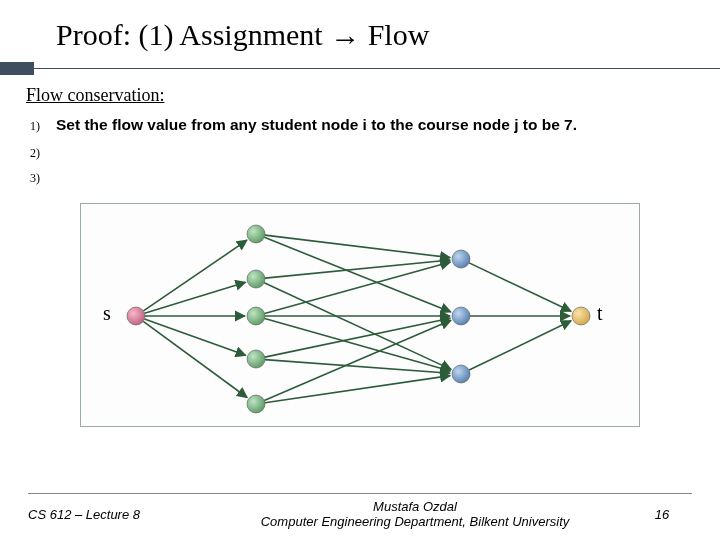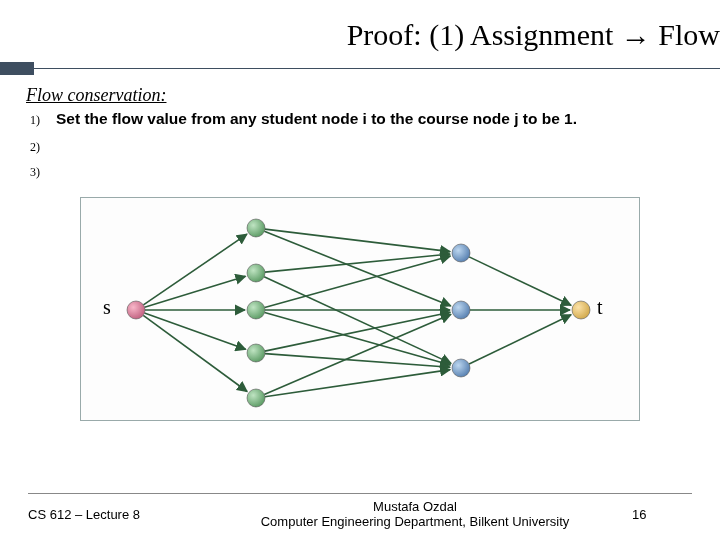--- a/index.html
+++ b/index.html
@@ -1,53 +1,53 @@
 <!DOCTYPE html>
 <html><head>
 <meta charset="utf-8">
 <style>
   * { box-sizing: border-box; margin: 0; padding: 0; }
   body { width: 720px; height: 540px; background: #fff; font-family: "Times New Roman", serif; color: #000; position: relative; overflow: hidden; }
-  .title-area { padding: 18px 0 0 56px; text-align: right; }
+  .title-area { padding: 18px 0 0 56px; }
   .title { font-size: 30px; font-weight: normal; }
   .accent-row { display: flex; align-items: center; margin-top: 10px; }
   .accent-block { width: 34px; height: 13px; background: #3e4e60; }
   .accent-line { flex: 1; height: 1px; background: #3e4e60; }
   .content { padding: 10px 26px 0 26px; }
-  .subhead { font-style: italic; text-decoration: underline; font-size: 18px; }
+  .subhead { text-decoration: underline; font-size: 18px; margin-bottom: 6px; }
   ol.steps { list-style: none; padding: 0; margin: 0; }
   ol.steps li { display: flex; font-size: 15.5px; padding: 3px 0 3px 4px; font-weight: bold; font-family: Arial, sans-serif; line-height: 1.35; }
   ol.steps li .num { font-family: "Times New Roman", serif; font-weight: normal; font-size: 12px; width: 26px; text-align: left; padding-top: 3px; }
   ol.steps li .txt { flex: 1; }
   .diagram-wrap { position: relative; margin: 14px auto 0 auto; width: 560px; height: 224px; border: 1px solid #9aa; background: #fdfdfd; }
   svg.diagram { position: absolute; top:0; left:0; }
   .label-s { position: absolute; font-size: 20px; font-family: "Times New Roman", serif; }
   .footer-line { position: absolute; left: 28px; right: 28px; bottom: 46px; height: 1px; background: #888; }
-  .footer { position: absolute; left: 0; right: 0; bottom: 10px; display: flex; align-items: center; padding: 0 28px; font-size: 13px; font-family: Arial, sans-serif; }
+  .footer { position: absolute; left: 0; right: 0; bottom: 10px; display: flex; align-items: center; padding: 0 28px; font-size: 13px; font-family: Arial, sans-serif; font-style: italic; }
   .footer .left { width: 170px; }
   .footer .center { flex: 1; text-align: center; line-height: 1.2; }
-  .footer .right { width: 60px; text-align: left; }
+  .footer .right { width: 60px; text-align: center; }
 </style>
 </head>
 <body>
 
 <div class="title-area">
   <div class="title">Proof: (1) Assignment → Flow</div>
 </div>
 <div class="accent-row">
   <div class="accent-block"></div>
     <div class="accent-line"></div>
 </div>
 
 <div class="content">
   <div class="subhead">Flow conservation:</div>
   <ol class="steps">
     <li>
       <span class="num">1)</span>
-      <span class="txt">Set the flow value from any student node i to the course node j to be 1.</span>
+      <span class="txt">Set the flow value from any student node i to the course node j to be 7.</span>
     </li>
     <li>
       <span class="num">2)</span>
     </li>
     <li>
       <span class="num">3)</span>
     </li>
   </ol>
 
   <div class="diagram-wrap">

